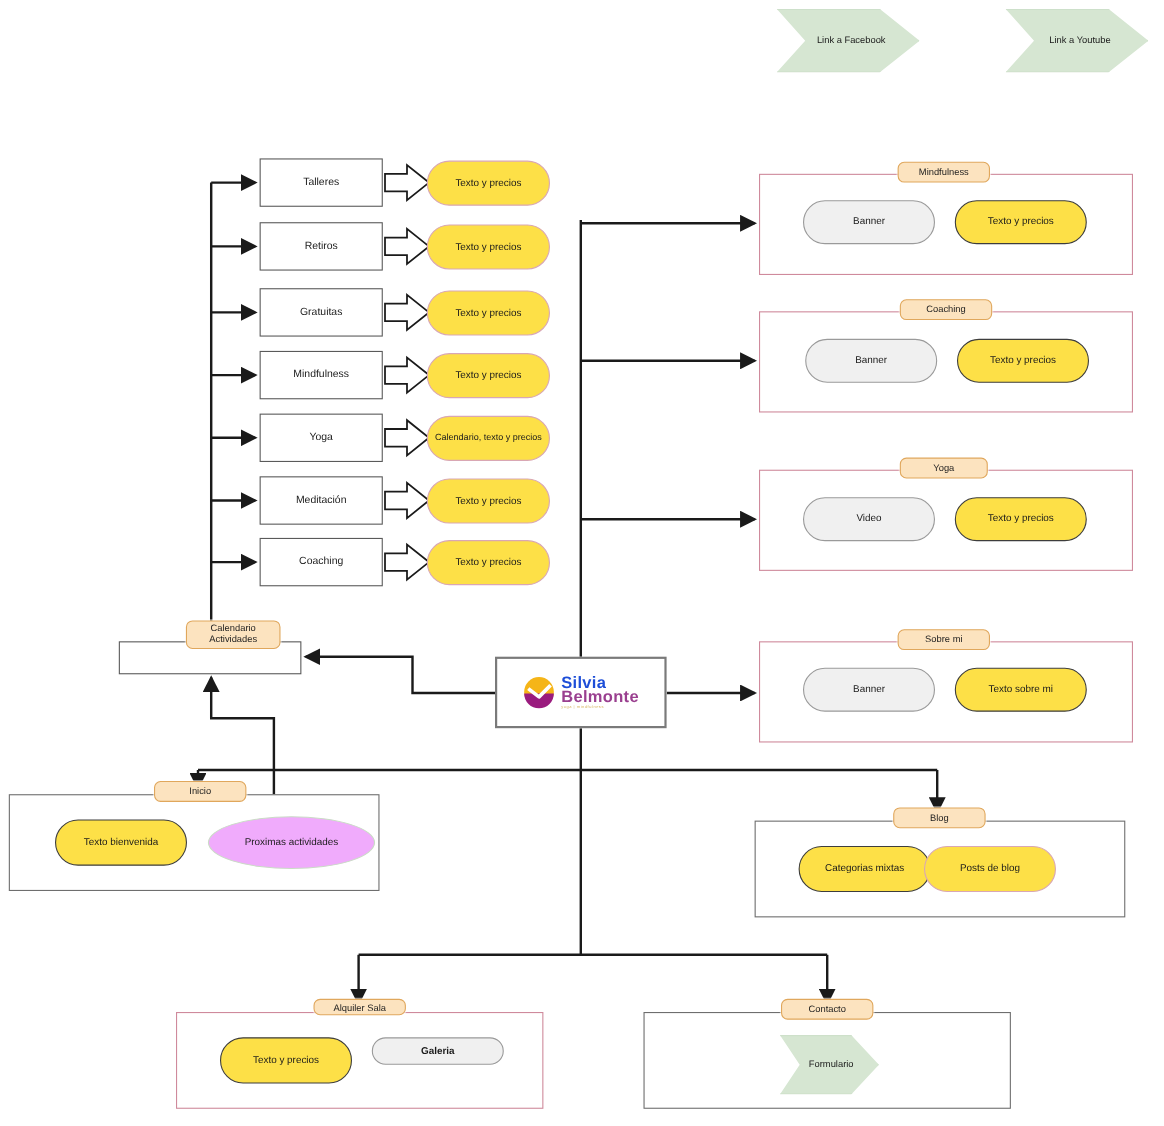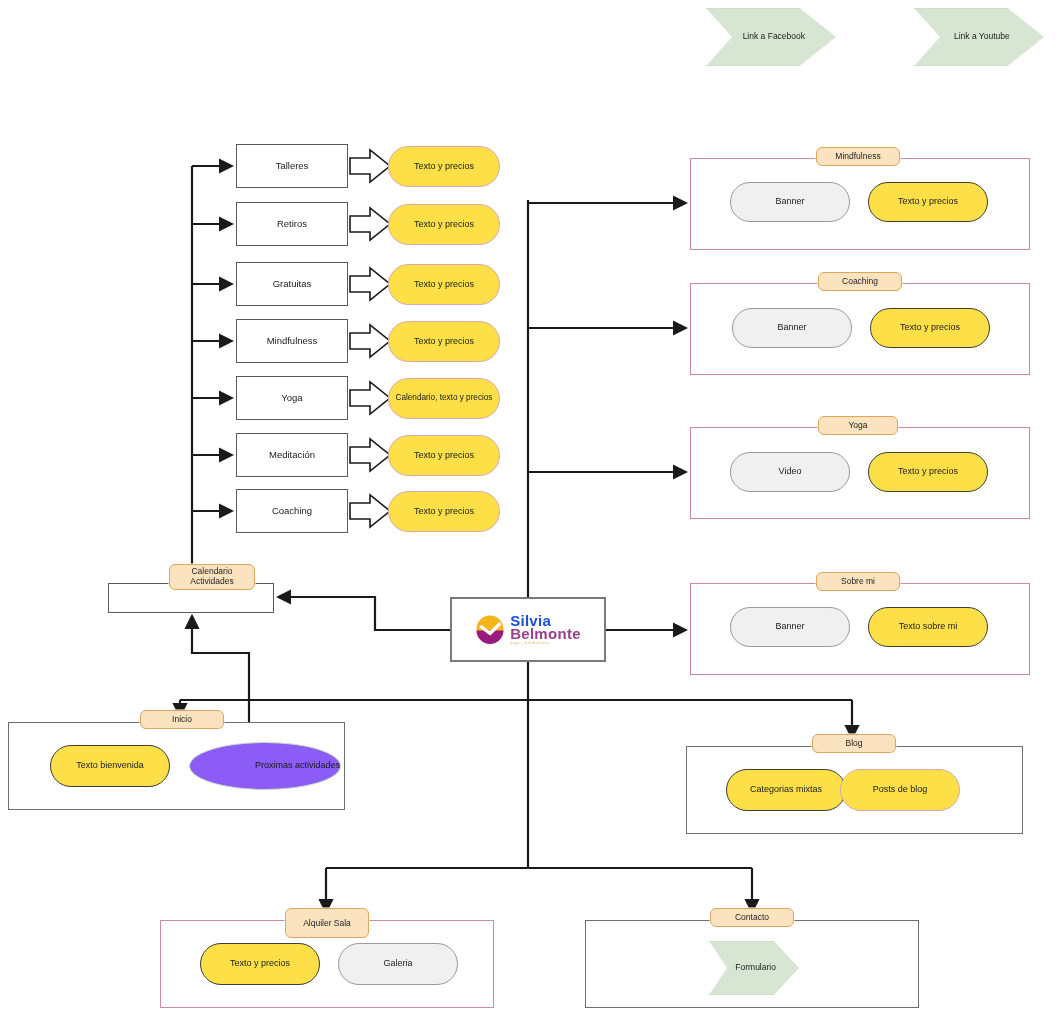--- a/index.html
+++ b/index.html
@@ -25,22 +25,22 @@
   .tab{border:1.3px solid #e0a75c;background:#fce3bf;border-radius:6px;
        font-size:8.5px;color:#1d1d1d;z-index:6;
        box-shadow:0 0 0 1px rgba(255,255,255,.55);}
 
   
   .panel{background:#fff;z-index:1;}
   .panel.pinkb{border:1.2px solid #cf8a9c;}
   .panel.greyb{border:1.2px solid #6e6e6e;}
 
   
-  .ellipse{background:#8b5cf6;border:1px solid #cadcc6;border-radius:50%;
-           font-size:9px;color:#1a1a1a;justify-content:flex-end;}
+  .ellipse{background:#f0abfc;border:1px solid #cadcc6;border-radius:50%;
+           font-size:9px;color:#1a1a1a;}
 
   
   .chev{position:absolute;display:flex;align-items:center;justify-content:center;
         text-align:center;font-size:8.5px;color:#1a1a1a;}
   .chev .shape{position:absolute;left:0;top:0;width:100%;height:100%;
         background:#d6e6d2;border:1px solid #cddfc9;
         clip-path:polygon(0% 0%,72% 0%,100% 50%,72% 100%,0% 100%,20% 50%);}
   .chev .txt{position:relative;z-index:2;padding-left:6%;}
 
   
@@ -258,27 +258,27 @@
     <span>Blog</span>
   </div>
   <div class="node pill dark" style="left:726px;top:769px;width:120px;height:42px;z-index:3;">
     <span>Categorias mixtas</span>
   </div>
   <div class="node pill pink" style="left:840px;top:769px;width:120px;height:42px;z-index:3;">
     <span>Posts de blog</span>
   </div>
 
   <div class="node panel pinkb" style="left:160px;top:920px;width:334px;height:88px;"></div>
-  <div class="node tab" style="left:285px;top:908px;width:84px;height:30px;">
+  <div class="node tab" style="left:285px;top:908px;width:84px;height:15px;align-items:flex-end;">
     <span>Alquiler Sala</span>
   </div>
   <div class="node pill dark" style="left:200px;top:943px;width:120px;height:42px;z-index:3;">
     <span>Texto y precios</span>
   </div>
-  <div class="node pill grey" style="left:338px;top:943px;width:120px;height:42px;z-index:3;">
+  <div class="node pill grey" style="left:338px;top:943px;width:120px;height:25px;z-index:3;font-weight:bold;">
     <span>Galeria</span>
   </div>
 
   <div class="node panel greyb" style="left:585px;top:920px;width:334px;height:88px;"></div>
   <div class="node tab" style="left:710px;top:908px;width:84px;height:19px;">
     <span>Contacto</span>
   </div>
   <div class="chev" style="left:709px;top:941px;width:88px;height:52px;z-index:3;">
     <span class="shape"></span>
     <span class="txt">Formulario</span>

